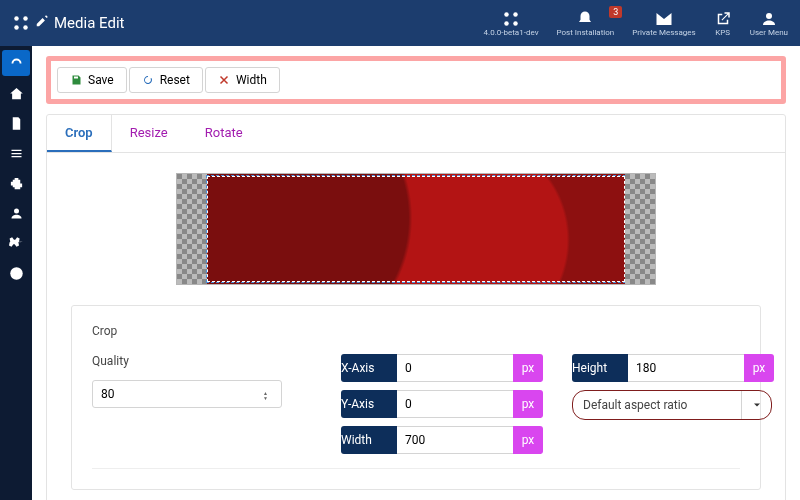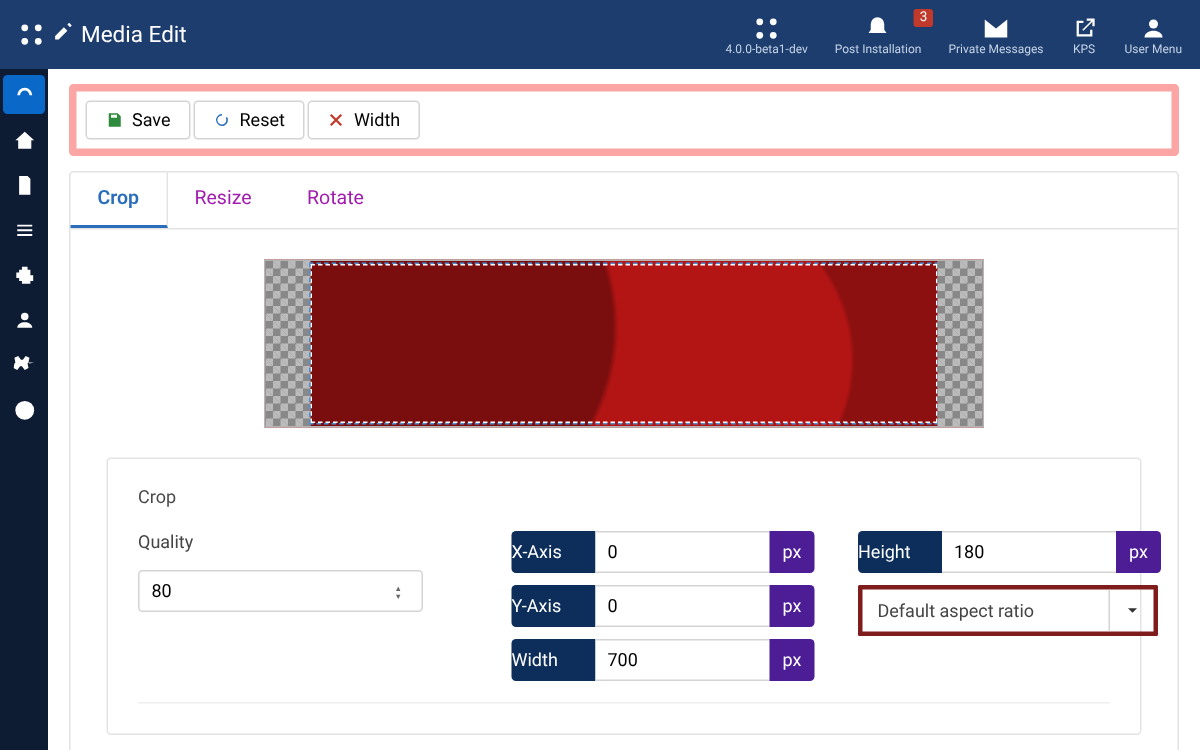--- a/index.html
+++ b/index.html
@@ -38,22 +38,22 @@
 .legend{font-size:12px;color:#4a4a4a;margin-bottom:16px}
 .form-row{display:flex;gap:29px;align-items:flex-start}
 .col{display:flex;flex-direction:column;gap:8px}
 .q-label{font-size:12px;color:#444;margin-bottom:4px}
 .q-input{width:190px;border:1px solid #d4d4d4;border-radius:3px;padding:6px 8px;font-size:12px;display:flex;justify-content:space-between;align-items:flex-end}
 .spinner{width:10px;display:flex;flex-direction:column}
 .spinner span{font-size:5px;line-height:5px;color:#666}
 .dim-row{display:flex}
 .dim-label{background:#0d2e5a;color:#fff;font-size:12px;padding:7px 0;width:56px;text-align:left;border-radius:3px 0 0 3px}
 .dim-input{border:1px solid #d4d4d4;border-left:none;border-right:none;padding:6px 8px;font-size:12px;width:116px}
-.dim-unit{background:#4c1d95;color:#fff;font-size:12px;padding:7px 0;width:30px;text-align:center;border-radius:0 3px 3px 0}
-.select-row{display:flex;border:3px solid #7f1d1d;border-radius:1px;overflow:hidden;width:200px}
+.dim-unit{background:#d946ef;color:#fff;font-size:12px;padding:7px 0;width:30px;text-align:center;border-radius:0 3px 3px 0}
+.select-row{display:flex;border:1px solid #7f1d1d;border-radius:13px;overflow:hidden;width:200px}
 .select-row span{flex:1;padding:7px 10px;font-size:12px;color:#444}
 .select-row .chev{width:30px;display:flex;align-items:center;justify-content:center;border-left:1px solid #d4d4d4}
 .select-row .chev svg{width:12px;height:12px;fill:#333}
 hr.sep{border:none;border-top:1px solid #eee;margin-top:14px}
 </style>
 </head>
 <body>
 
 <div class="topbar">
   <div class="topbar-left">

